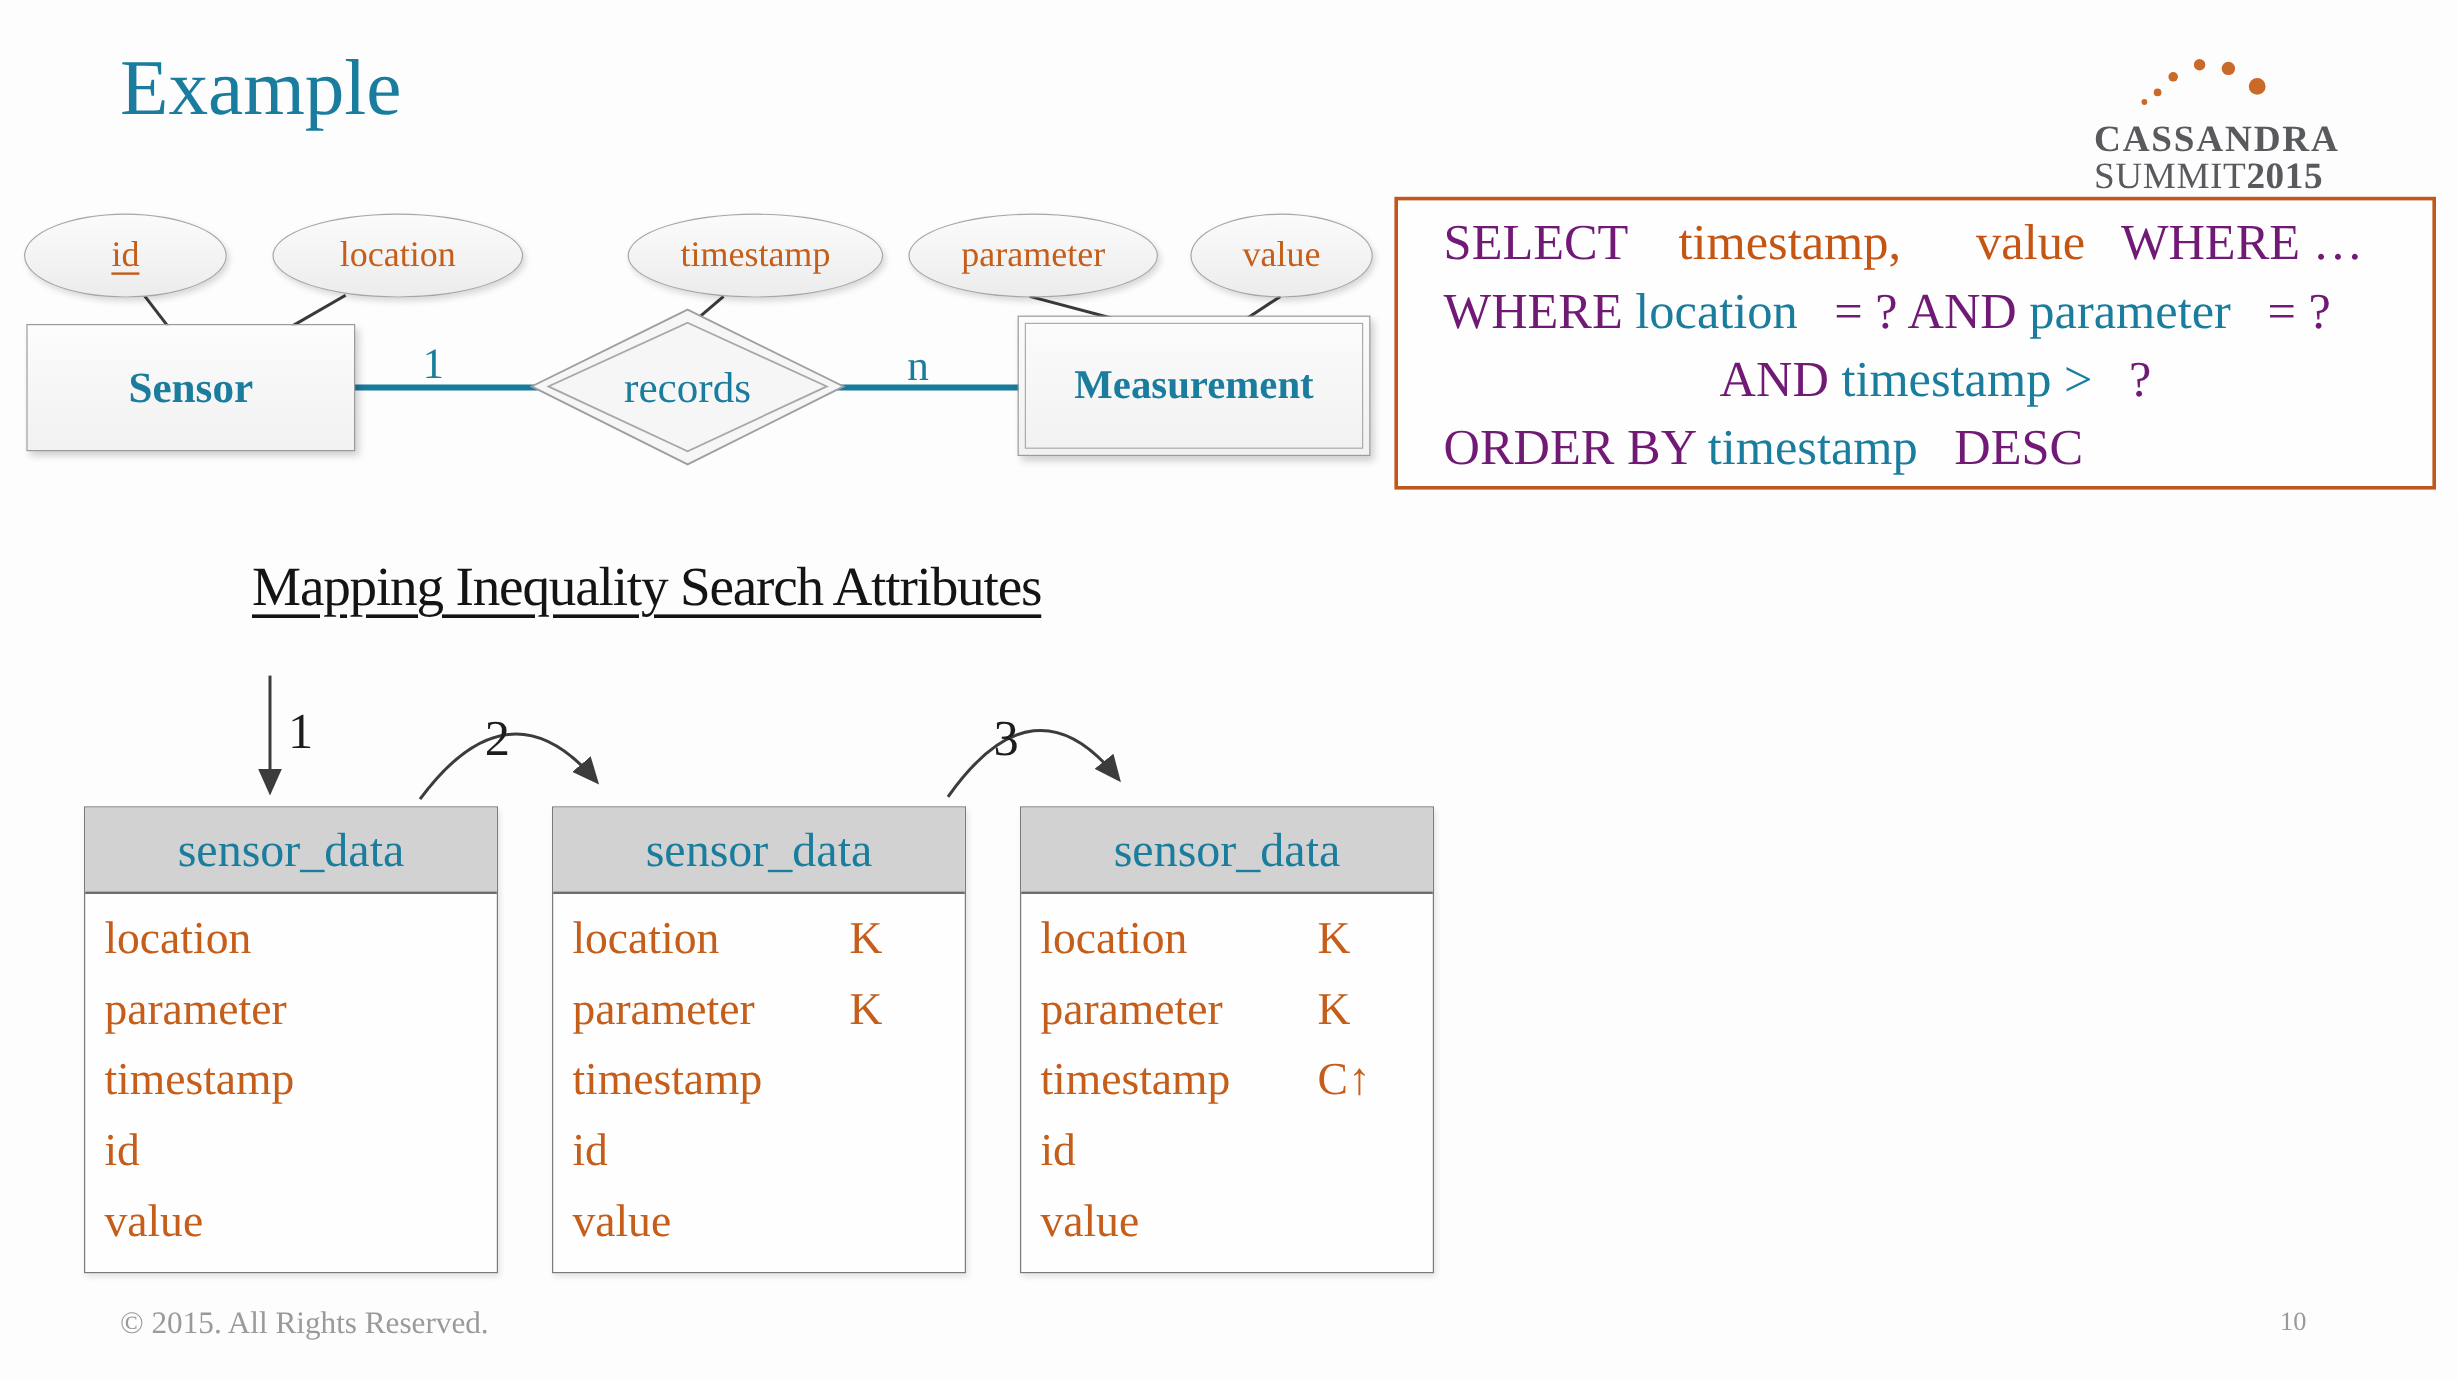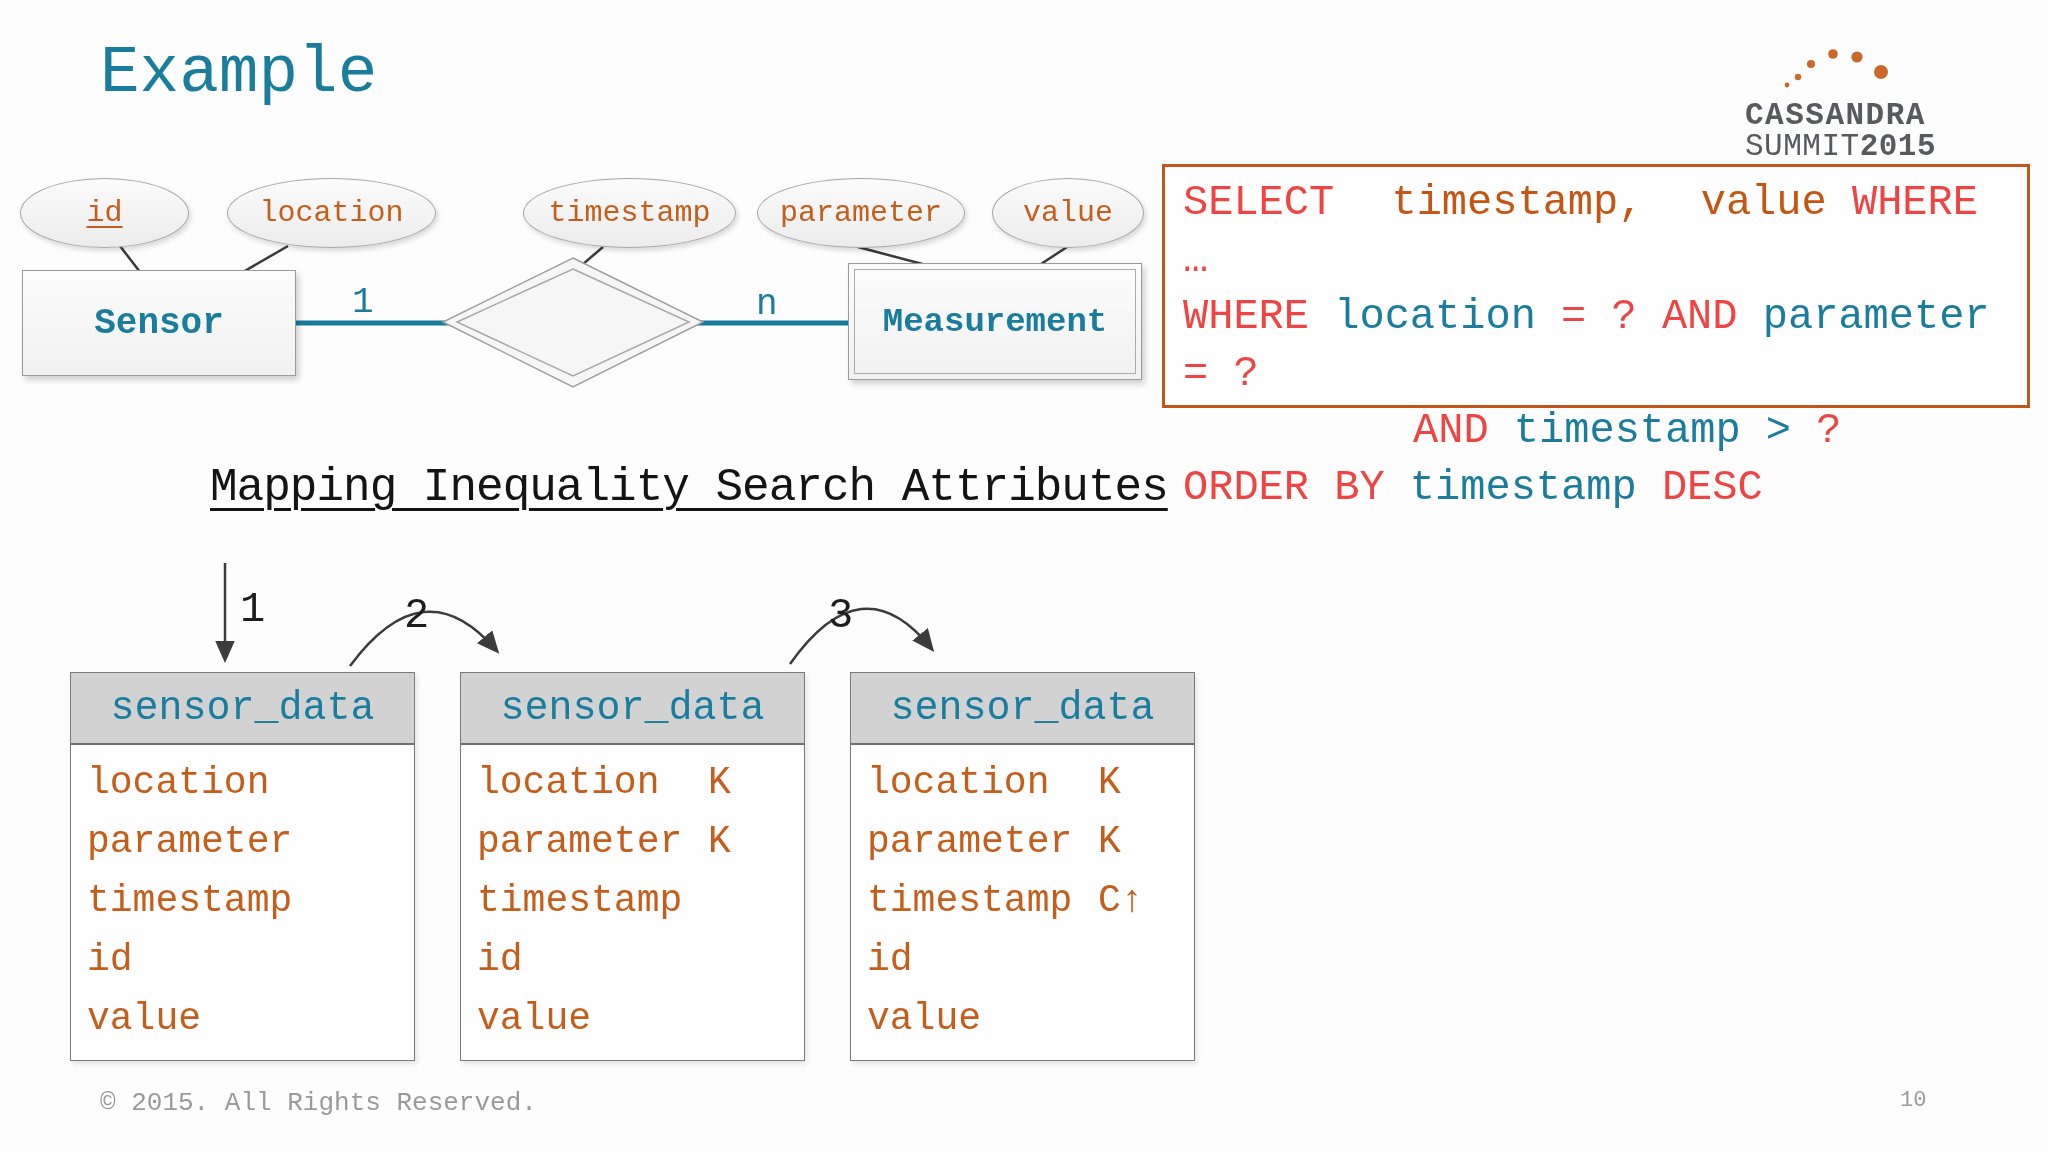--- a/index.html
+++ b/index.html
@@ -1,17 +1,17 @@
 <!DOCTYPE html>
 <html><head>
 <meta charset="utf-8">
 <style>
   html,body{margin:0;padding:0;background:#ffffff;}
   .slide{position:relative;width:2048px;height:1152px;background:#fdfdfd;overflow:hidden;
-         font-family:Liberation Mono, monospace;}
+         font-family:Liberation Serif, serif;}
 
   
   .page-title{position:absolute;left:100px;top:36px;font-size:66px;color:#1b7d9e;letter-spacing:0;}
   .logo{position:absolute;left:1735px;top:40px;width:260px;height:120px;}
   .logo-dots{position:absolute;left:0;top:0;}
   .logo-line1{position:absolute;left:10px;top:58px;font-size:31px;font-weight:bold;color:#595a5e;letter-spacing:1.5px;}
   .logo-line2{position:absolute;left:10px;top:89px;font-size:31px;color:#595a5e;letter-spacing:0.5px;}
   .logo-line2 .bold{font-weight:bold;}
 
   
@@ -42,21 +42,21 @@
   .cardinality{position:absolute;z-index:2;color:#1b7d9e;font-size:36px;font-weight:500;}
   .card-1{left:352px;top:282px;}
   .card-n{left:756px;top:284px;}
 
   
   .sql-box{position:absolute;left:1162px;top:164px;width:868px;height:244px;z-index:2;
            border:3px solid #c0571c;background:#fefefe;box-sizing:border-box;
            padding:8px 18px;font-size:42px;}
   .sql-line{line-height:57px;white-space:pre-wrap;color:#1a1a1a;}
   .sql-line.indent{padding-left:230px;}
-  .c-k{color:#ef4444;}
+  .c-k{color:#701a75;margin-left:20px;}
   .c-o{color:#c45513;margin-left:32px;}
   .c-t{color:#1b7d9e;}
 
   
   .mapping-heading{position:absolute;left:210px;top:462px;z-index:2;
                    font-size:46px;color:#141414;letter-spacing:-1px;
                    text-decoration:underline;text-decoration-thickness:3px;text-underline-offset:8px;}
   .step-label{position:absolute;z-index:3;color:#1d1d1d;font-size:42px;}
   .step-1{left:240px;top:586px;}
   .step-2{left:404px;top:592px;}
@@ -136,20 +136,21 @@
   </div>
   <div class="ellipse pos-value">
     <span class="att-label">value</span>
   </div>
 
   <div class="entity entity-measurement">
     <div class="inner-frame"></div>
     <span>Measurement</span>
   </div>
   <div class="entity entity-sensor">Sensor</div>
+  <div class="rel-label">records</div>
   <div class="cardinality card-1">1</div>
   <div class="cardinality card-n">n</div>
 
   <div class="sql-box">
       <div class="sql-line"><span class="c-k">SELECT </span><span class="c-o">timestamp,</span><span class="c-k"> </span><span class="c-o">value</span><span class="c-k"> WHERE …</span></div>
       <div class="sql-line"><span class="c-k">WHERE </span><span class="c-t">location</span><span class="c-k"> = ? AND </span><span class="c-t">parameter</span><span class="c-k"> = ?</span></div>
       <div class="sql-line indent"><span class="c-k">AND </span><span class="c-t">timestamp &gt;</span><span class="c-k"> ?</span></div>
       <div class="sql-line"><span class="c-k">ORDER BY </span><span class="c-t">timestamp</span><span class="c-k"> DESC</span></div>
     </div>
 

